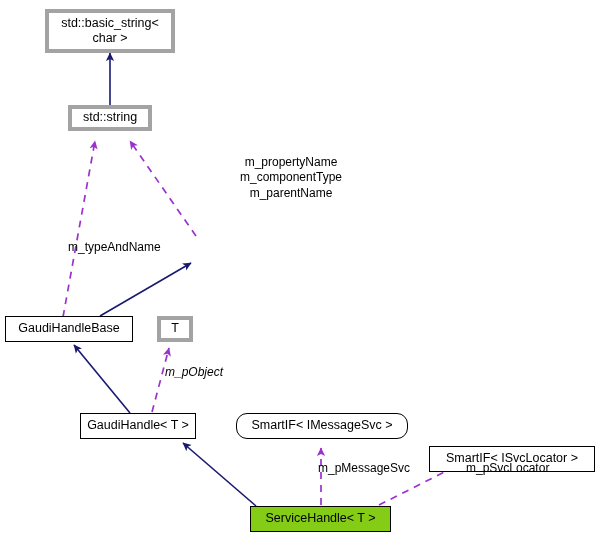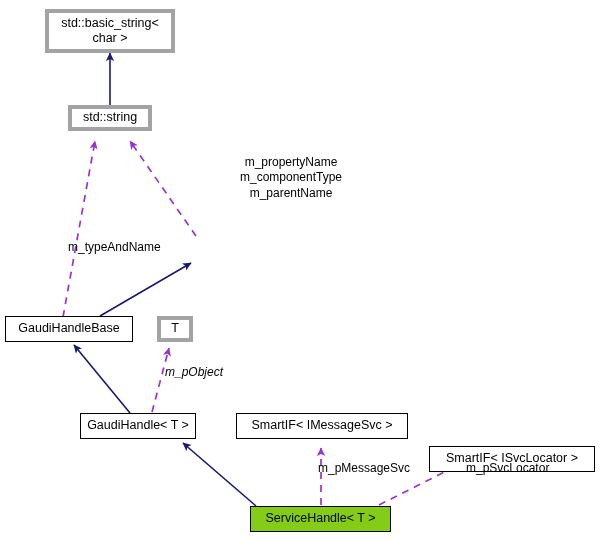--- a/index.html
+++ b/index.html
@@ -103,21 +103,21 @@
 
   <div class="node" style="left:68px; top:105px; width:84px; height:26px;">std::string</div>
 
 
   <div class="node solid" style="left:5px; top:316px; width:128px; height:26px;">GaudiHandleBase</div>
 
   <div class="node" style="left:157px; top:316px; width:36px; height:26px;">T</div>
 
   <div class="node solid" style="left:80px; top:413px; width:116px; height:26px;">GaudiHandle&lt; T &gt;</div>
 
-  <div class="node solid" style="left:236px; top:413px; width:172px; height:26px;">SmartIF&lt; IMessageSvc &gt;</div>
+  <div class="node solid" style="left:236px; top:413px; width:172px; height:26px;border-radius:11px;">SmartIF&lt; IMessageSvc &gt;</div>
 
   <div class="node solid" style="left:429px; top:413px; width:166px; height:26px;margin-top:33px;">SmartIF&lt; ISvcLocator &gt;</div>
 
   <div class="node focus" style="left:250px; top:506px; width:141px; height:26px;">ServiceHandle&lt; T &gt;</div>
 
   <div class="edge-label center" style="left:196px; top:155px; width:190px;">m_propertyName
 m_componentType
 m_parentName</div>
 
   <div class="edge-label" style="left:68px; top:240px;">m_typeAndName</div>

